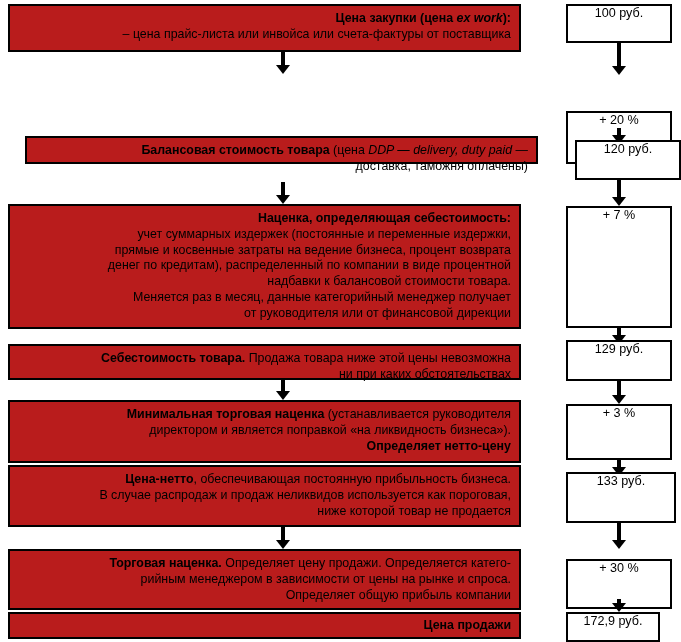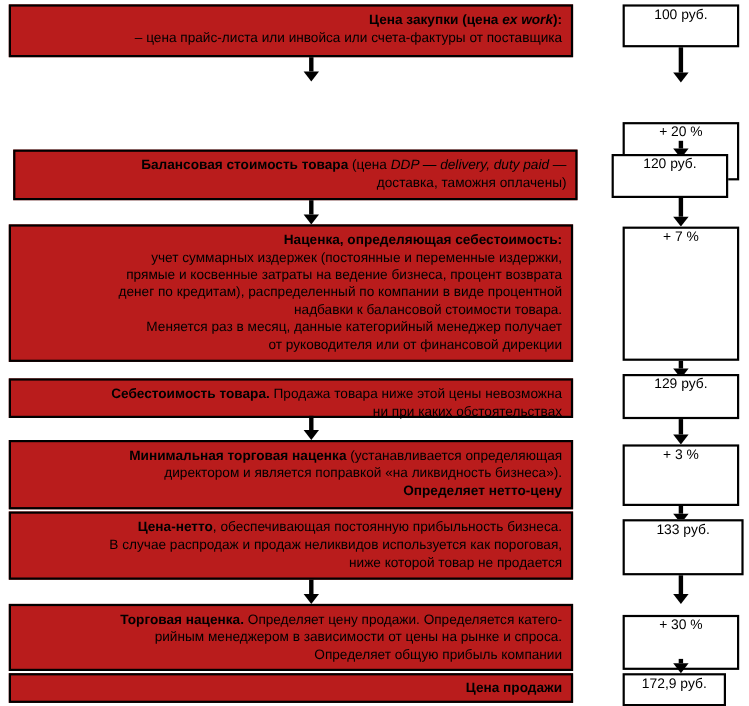--- a/index.html
+++ b/index.html
@@ -79,21 +79,21 @@
     </p>
     <p>– цена прайс-листа или инвойса или счета-фактуры от поставщика</p>
   </div>
 
   <div class="arrow" style="left:276px; top:52px; height:22px;">
     <div class="shaft" style="height:13px;"></div>
     <div class="head" style="top:13px;"></div>
   </div>
 
 
-  <div class="box" style="left:12px; top:136px; width:513px; height:46px;">
+  <div class="box" style="left:25px; top:136px; width:513px; height:28px;">
     <p>
       <b>Балансовая стоимость товара</b><span> (цена </span><i>DDP — delivery, duty paid</i><span> —</span>
     </p>
     <p>доставка, таможня оплачены)</p>
   </div>
 
   <div class="arrow" style="left:276px; top:182px; height:22px;">
     <div class="shaft" style="height:13px;"></div>
     <div class="head" style="top:13px;"></div>
   </div>
@@ -115,21 +115,21 @@
     <p>ни при каких обстоятельствах</p>
   </div>
 
   <div class="arrow" style="left:276px; top:378px; height:22px;">
     <div class="shaft" style="height:13px;"></div>
     <div class="head" style="top:13px;"></div>
   </div>
 
   <div class="box" style="left:8px; top:400px; width:513px; height:63px;">
     <p>
-      <b>Минимальная торговая наценка</b><span> (устанавливается определяющая</span>
+      <b>Минимальная торговая наценка</b><span> (устанавливается руководителя</span>
     </p>
     <p>директором и является поправкой «на ликвидность бизнеса»).</p>
     <p><b>Определяет нетто-цену</b></p>
   </div>
 
   <div class="box" style="left:8px; top:465px; width:513px; height:62px;">
     <p>
       <b>Цена-нетто</b><span>, обеспечивающая постоянную прибыльность бизнеса.</span>
     </p>
     <p>В случае распродаж и продаж неликвидов используется как пороговая,</p>
@@ -164,21 +164,21 @@
 
   <div class="val" style="left:566px; top:75px; width:106px; height:53px;margin-top:36px;">
     <span>+ 20 %</span>
   </div>
 
   <div class="arrow" style="left:612px; top:128px; height:16px;">
     <div class="shaft" style="height:7px;"></div>
     <div class="head" style="top:7px;"></div>
   </div>
 
-  <div class="val" style="left:556px; top:140px; width:106px; height:40px;">
+  <div class="val" style="left:575px; top:140px; width:106px; height:40px;">
     <span>120 руб.</span>
   </div>
 
   <div class="arrow" style="left:612px; top:180px; height:26px;">
     <div class="shaft" style="height:17px;"></div>
     <div class="head" style="top:17px;"></div>
   </div>
 
   <div class="val" style="left:566px; top:206px; width:106px; height:122px;">
     <span>+ 7 %</span>

